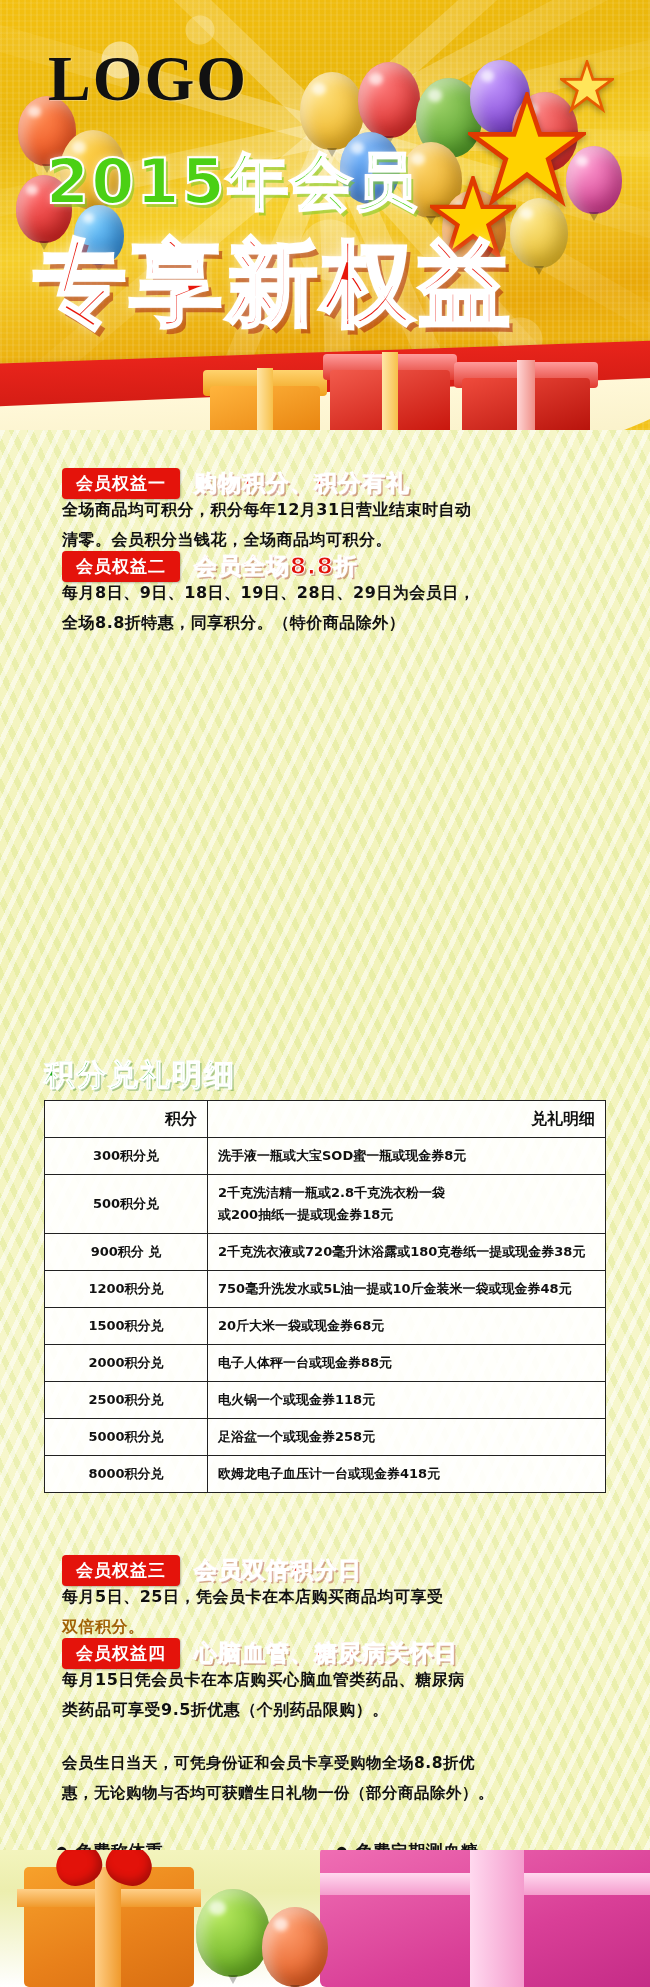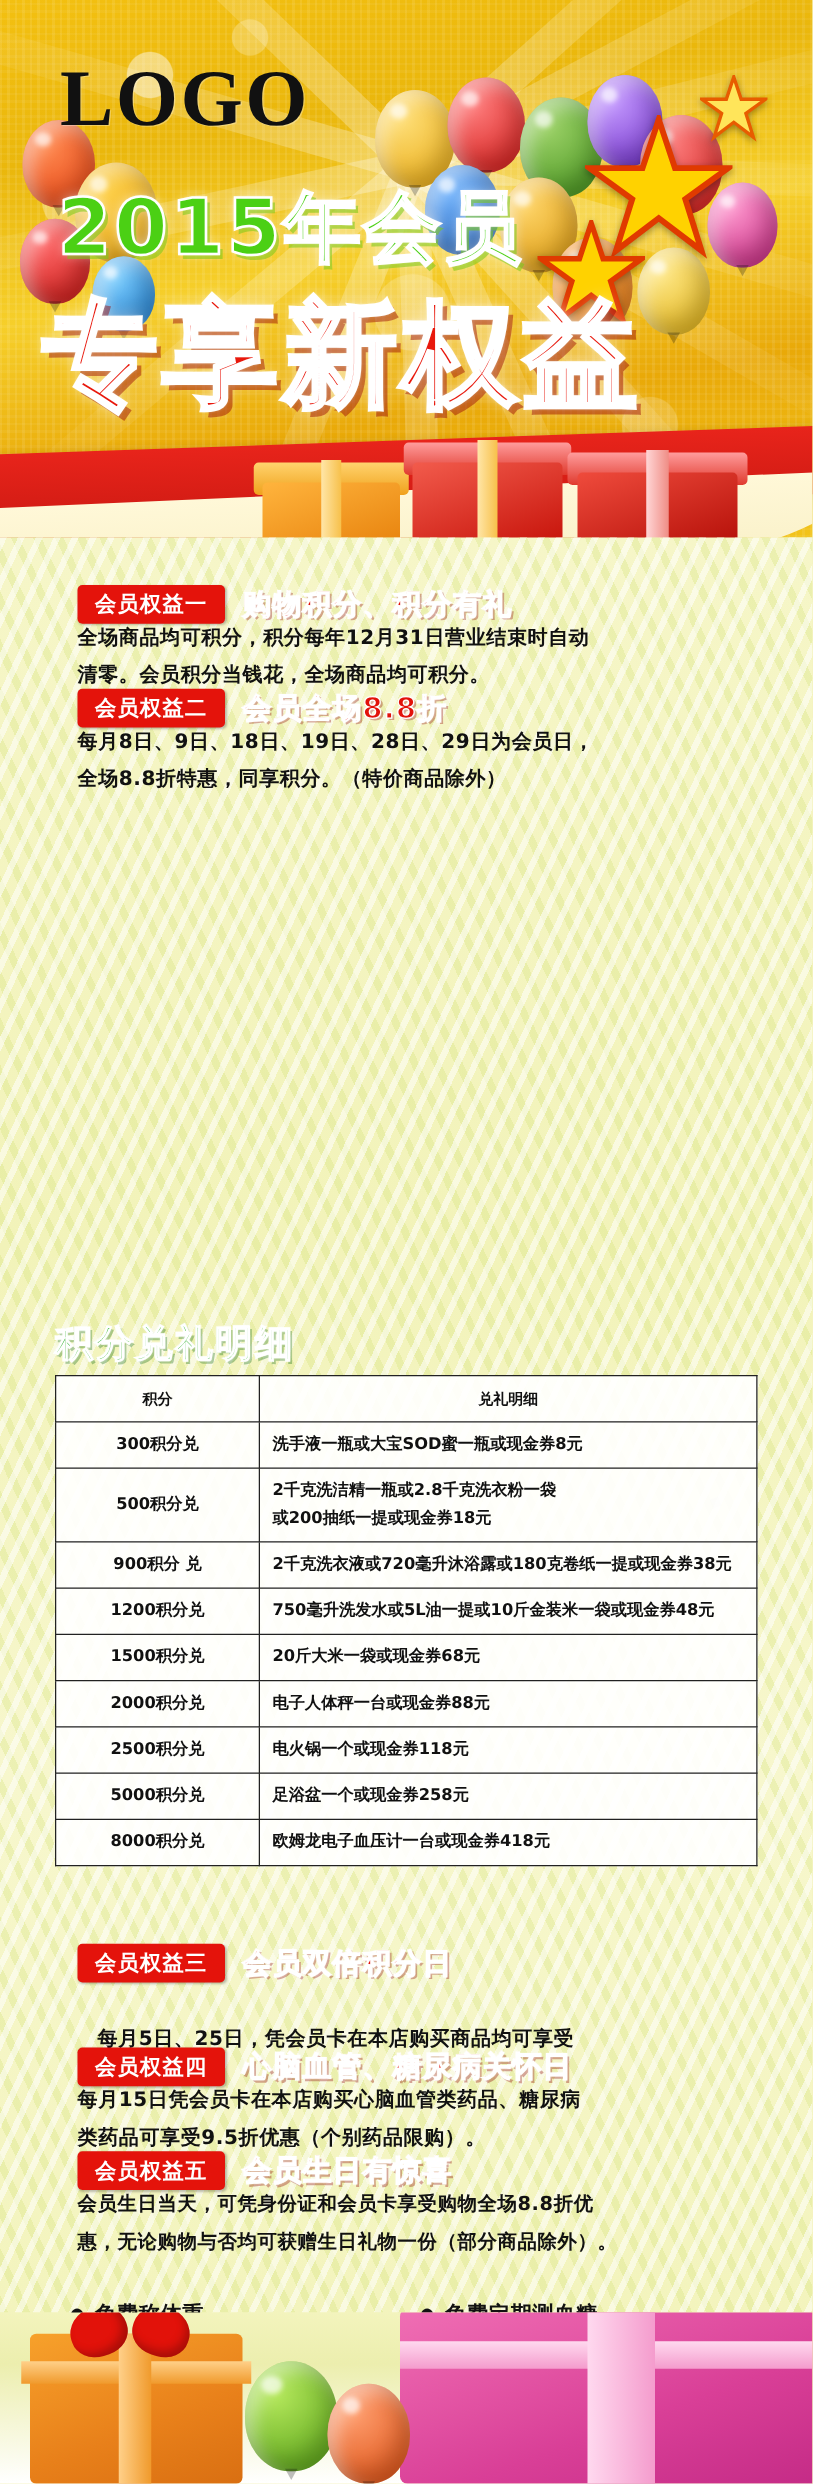--- a/index.html
+++ b/index.html
@@ -137,21 +137,21 @@
   table.pts{
     position:absolute;left:44px;top:1100px;width:562px;
     border-collapse:collapse;background:rgba(255,255,255,.92);
     font-family:"DejaVu Sans","Liberation Sans",sans-serif;
   }
   table.pts td{
     border:1px solid #222;padding:7px 10px;font-size:13px;color:#111;font-weight:700;
     line-height:22px;
   }
   table.pts td.c1{width:142px;text-align:center;white-space:nowrap;}
-  table.pts tr.head td{text-align:center;font-size:12px;}
+  table.pts tr.head td{text-align:right;font-size:16px;}
 
   
   .bullets{position:absolute;left:56px;top:1740px;width:540px;
     display:grid;grid-template-columns:258px 260px;row-gap:11px;column-gap:22px;}
   .bullets div{
     font-size:17px;font-weight:700;color:#111;letter-spacing:.5px;
     font-family:"DejaVu Sans","Liberation Sans",sans-serif;
   }
   .bullets div:before{content:"\25CF";font-size:13px;margin-right:8px;position:relative;top:-2px;}
 
@@ -367,38 +367,34 @@
           <td class="c1">8000积分兑</td>
           <td>欧姆龙电子血压计一台或现金券418元</td>
         </tr>
       </tbody>
   </table>
 
   <div class="benefit-row" style="left:62px;top:1555px;">
     <span class="badge">会员权益三</span>
     <span class="benefit-title">会员双倍积分日</span>
   </div>
-  <div class="para" style="left:62px;top:1616px;width:530px;margin-left:16px;">
+  <div class="para" style="left:62px;top:1582px;width:530px;">
     <span>每月5日、25日，凭会员卡在本店购买商品均可享受</span><br>
     <span class="hl-red">双倍积分。</span>
   </div>
 
   <div class="benefit-row" style="left:62px;top:1638px;">
     <span class="badge">会员权益四</span>
     <span class="benefit-title">心脑血管、糖尿病关怀日</span>
   </div>
   <div class="para" style="left:62px;top:1665px;width:540px;">
     <span>每月15日凭会员卡在本店购买心脑血管类药品、糖尿病</span><br>
     <span>类药品可享受9.5折优惠（个别药品限购）。</span>
   </div>
 
-  <div class="benefit-row" style="left:62px;top:1721px;">
-    <span class="badge">会员权益五</span>
-    <span class="benefit-title">会员生日有惊喜</span>
-  </div>
   <div class="para" style="left:62px;top:1748px;width:545px;font-size:15.5px;">
     <span>会员生日当天，可凭身份证和会员卡享受购物全场8.8折优</span><br>
     <span>惠，无论购物与否均可获赠生日礼物一份（部分商品除外）。</span>
   </div>
 
 
   <div class="bullets" style="top:1840px;">
       <div>免费称体重</div>
       <div>免费定期测血糖</div>
       <div>免费量血压</div>

